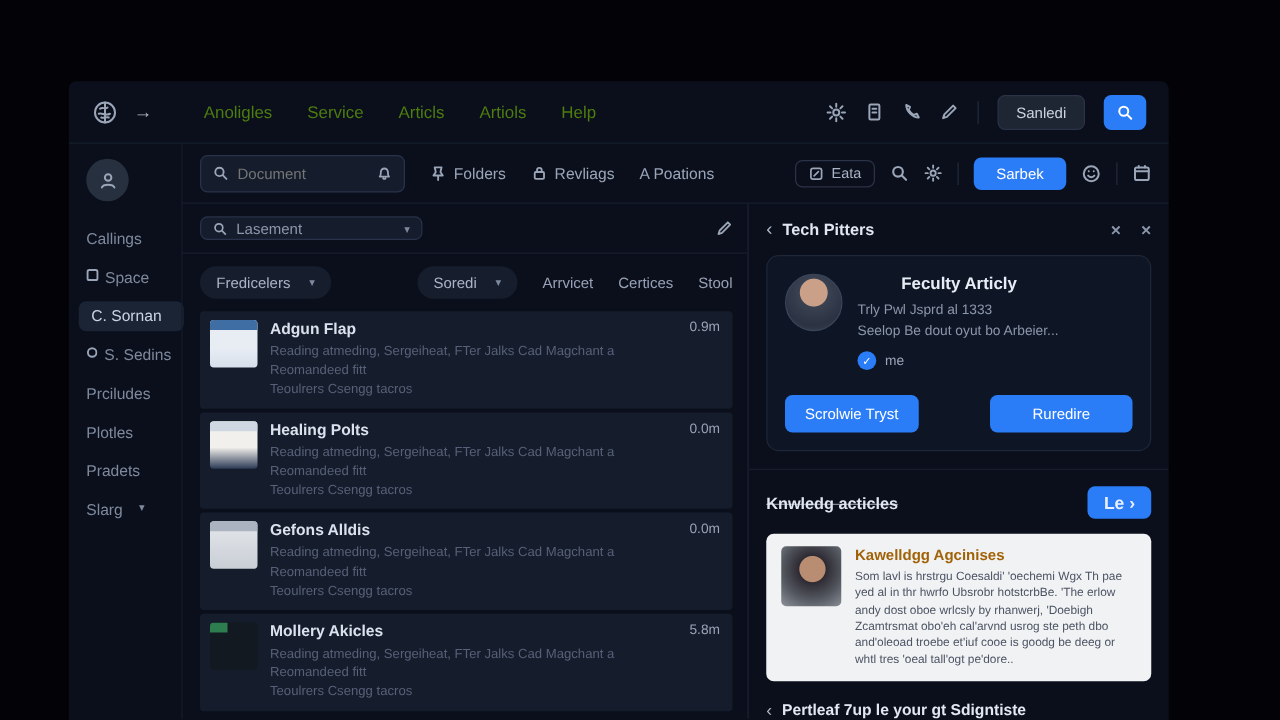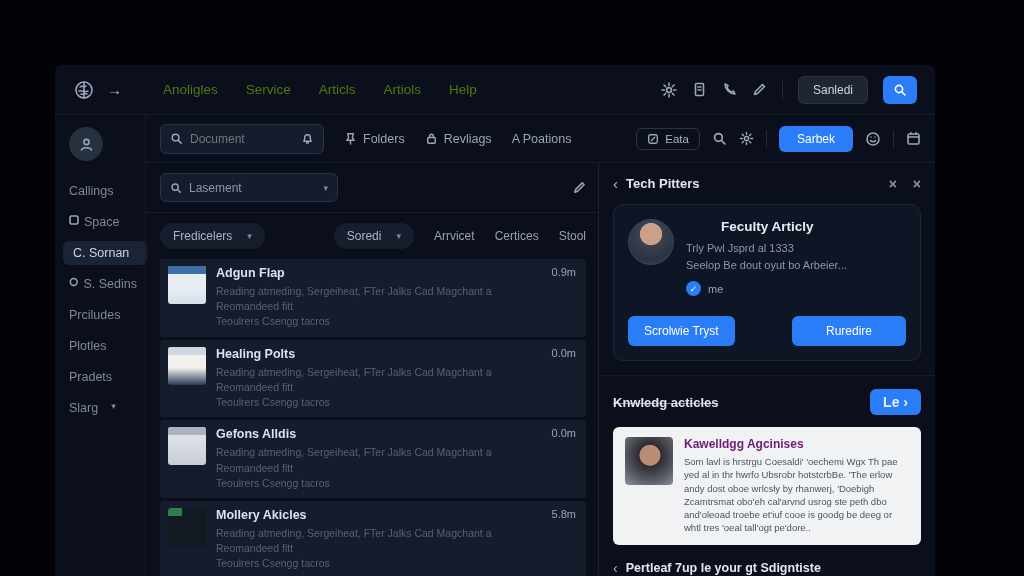--- a/index.html
+++ b/index.html
@@ -51,21 +51,21 @@
   .chip-outline { display:flex; align-items:center; gap:6px; border:1px solid #2a3347;
     border-radius:6px; padding:4px 10px; font-size:11.5px; color:#aab4c6; cursor:pointer; }
   .btn-blue { background:#2b7cf7; color:#fff; border:none; font-size:12px;
     padding:6px 18px; border-radius:6px; cursor:pointer; }
 
   
   .split { flex:1; display:flex; min-height:0; }
   .main-col { flex:1; padding:10px 12px 0 14px; border-right:1px solid #1a2232; min-width:0; }
 
   .select-row { display:flex; align-items:center; }
-  .select-box { display:flex; align-items:center; gap:7px; width:178px; height:29px;
+  .select-box { display:flex; align-items:center; gap:7px; width:178px; height:19px;
     background:#151c2b; border:1px solid #28324a; border-radius:6px; padding:0 9px;
     font-size:12px; color:#8c97ab; cursor:pointer; }
   .select-box .chev { margin-left:auto; font-size:9px; color:#7e899d; }
   .pencil-right { margin-left:auto; cursor:pointer; }
   .hr { border-bottom:1px solid #161e2d; margin:10px -12px 0 -14px; }
 
   .filter-row { display:flex; align-items:center; margin:10px 0 10px; gap:18px; }
   .pill { background:#161e2e; border-radius:14px; padding:6px 13px; font-size:12px;
     color:#aab4c6; cursor:pointer; display:flex; align-items:center; gap:7px; }
   .filter-right { margin-left:auto; display:flex; align-items:center; gap:20px; }
@@ -111,21 +111,21 @@
   .know-row { display:flex; align-items:center; margin-top:13px; }
   .know-title { font-size:13px; font-weight:bold; color:#e0e7f2; text-decoration:line-through;
     text-decoration-color:rgba(224,231,242,.55); text-decoration-thickness:1px; }
   .btn-blue-sm { margin-left:auto; background:#2b7cf7; color:#e8f0ff; border:none;
     font-size:14px; padding:5px 13px; border-radius:6px; cursor:pointer;font-weight:bold; }
 
   .white-card { background:#f1f2f4; border-radius:6px; margin-top:12px; padding:10px 12px;
     display:flex; gap:11px; }
   .avatar-sq { width:48px; height:48px; border-radius:4px; flex:0 0 48px;
     background:radial-gradient(circle at 52% 38%, #b98d71 26%, #2e2a33 28%, #53575f 62%, #8d939c); }
-  .wc-title { font-size:12px; font-weight:bold; color:#701a75; margin-bottom:4px; }
+  .wc-title { font-size:12px; font-weight:bold; color:#a16207; margin-bottom:4px; }
   .wc-body { font-size:9.5px; color:#4b5363; line-height:1.4; }
 
   .sec2-head { display:flex; align-items:center; gap:8px; margin-top:15px;
     font-size:12.5px; font-weight:bold; color:#e2e8f2; }
   .sec2-head .back { font-weight:normal; font-size:14px; color:#aeb8ca; cursor:pointer; }
 </style>
 </head>
 <body>
 
 <div class="window">

